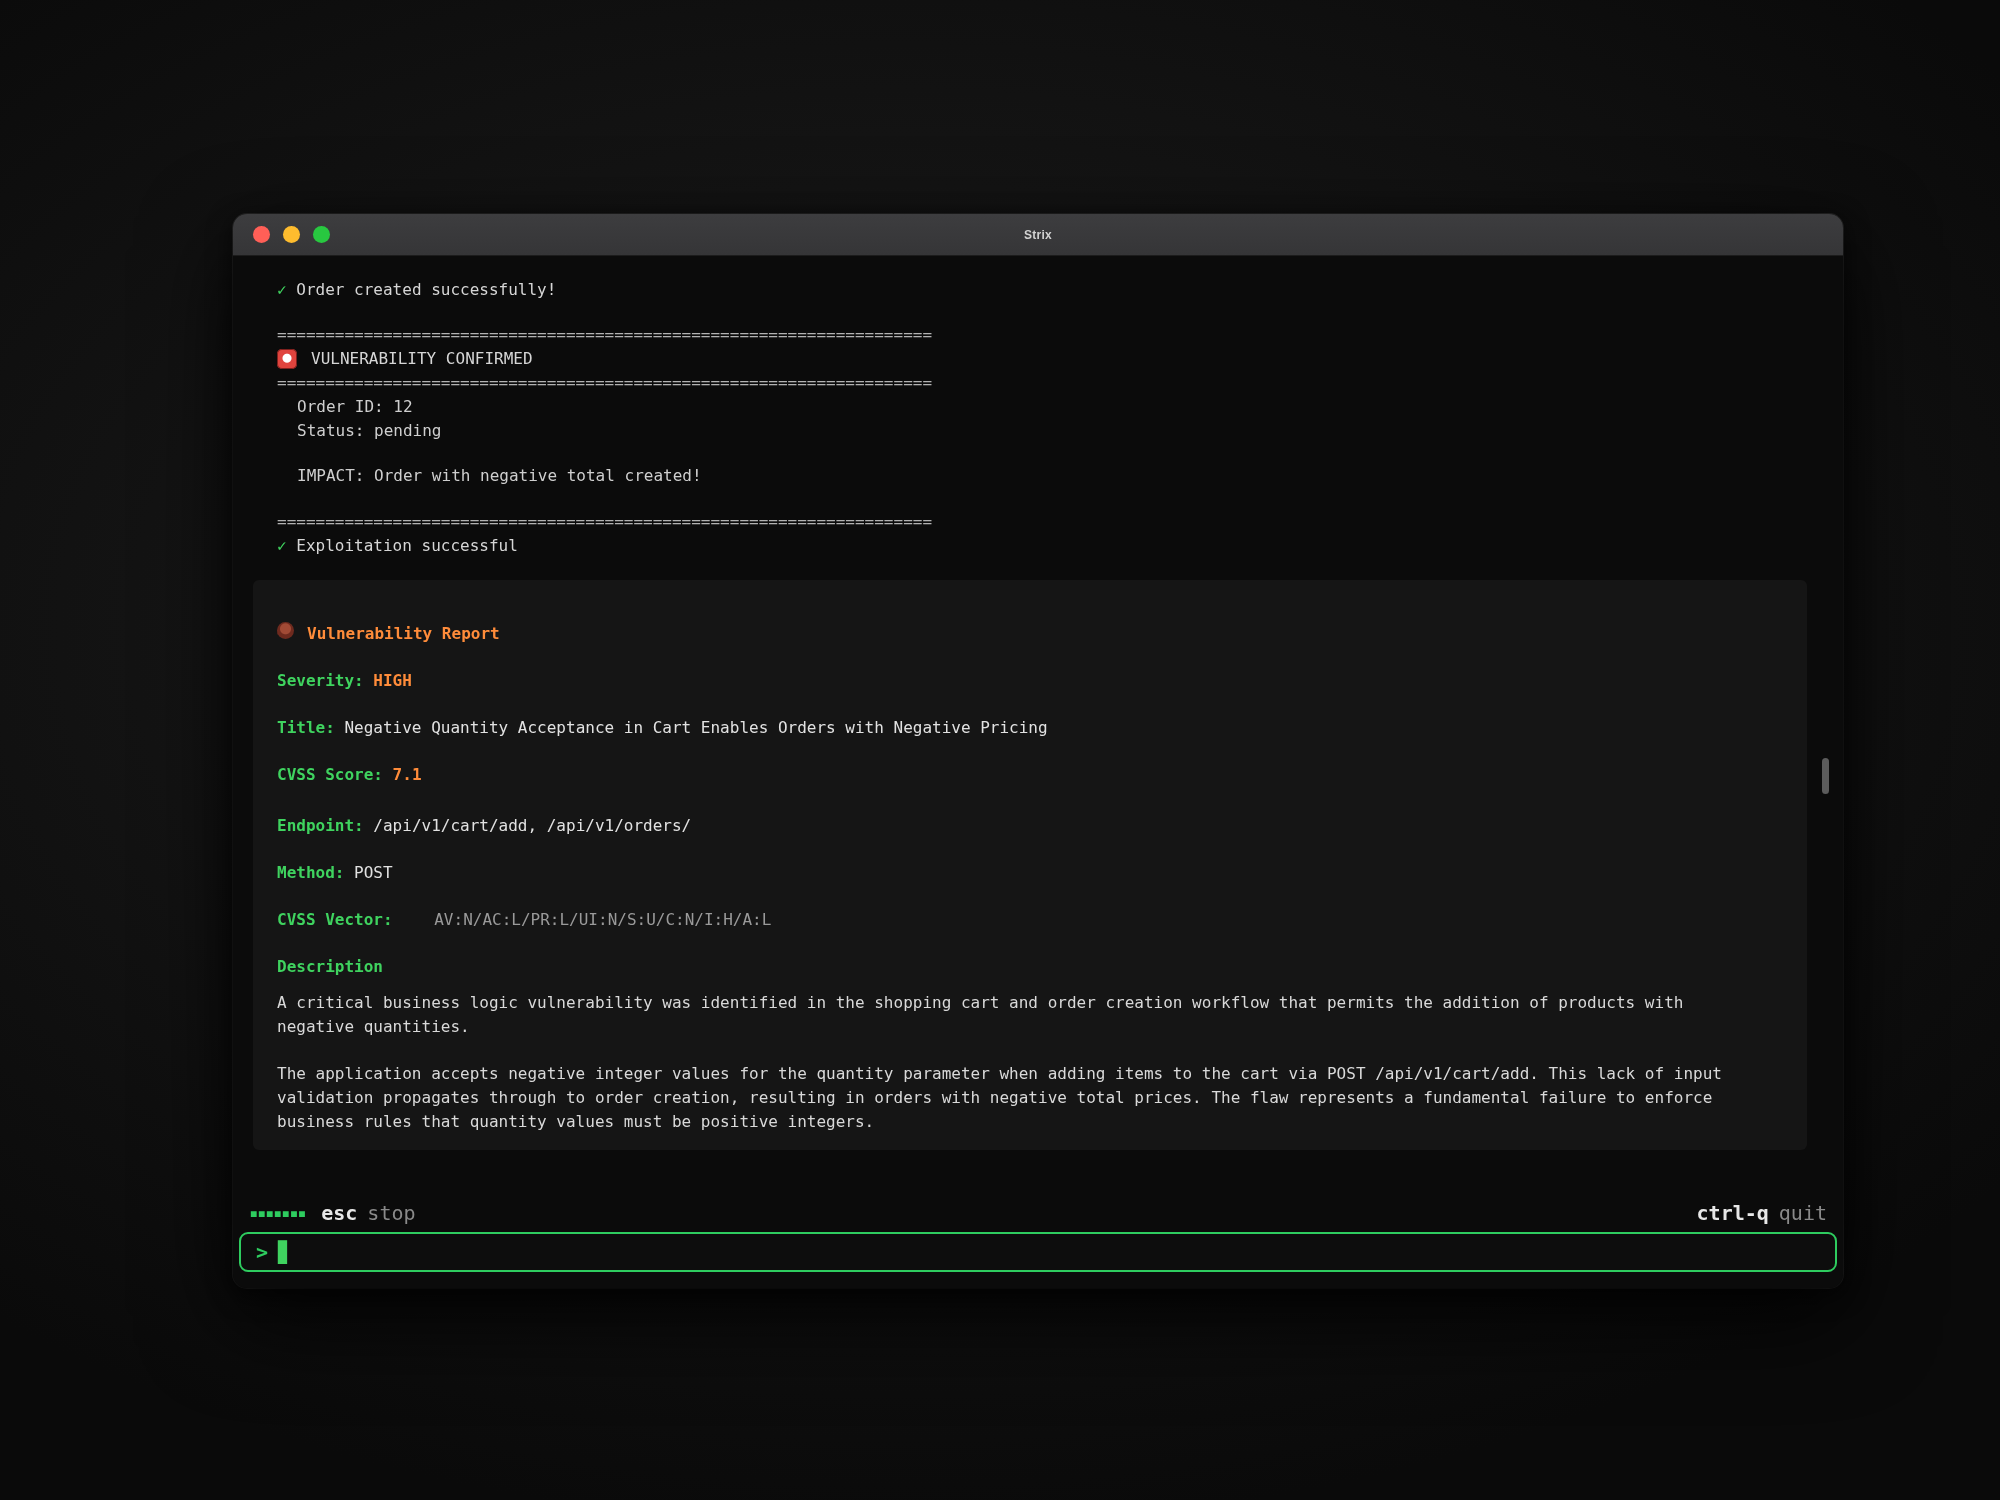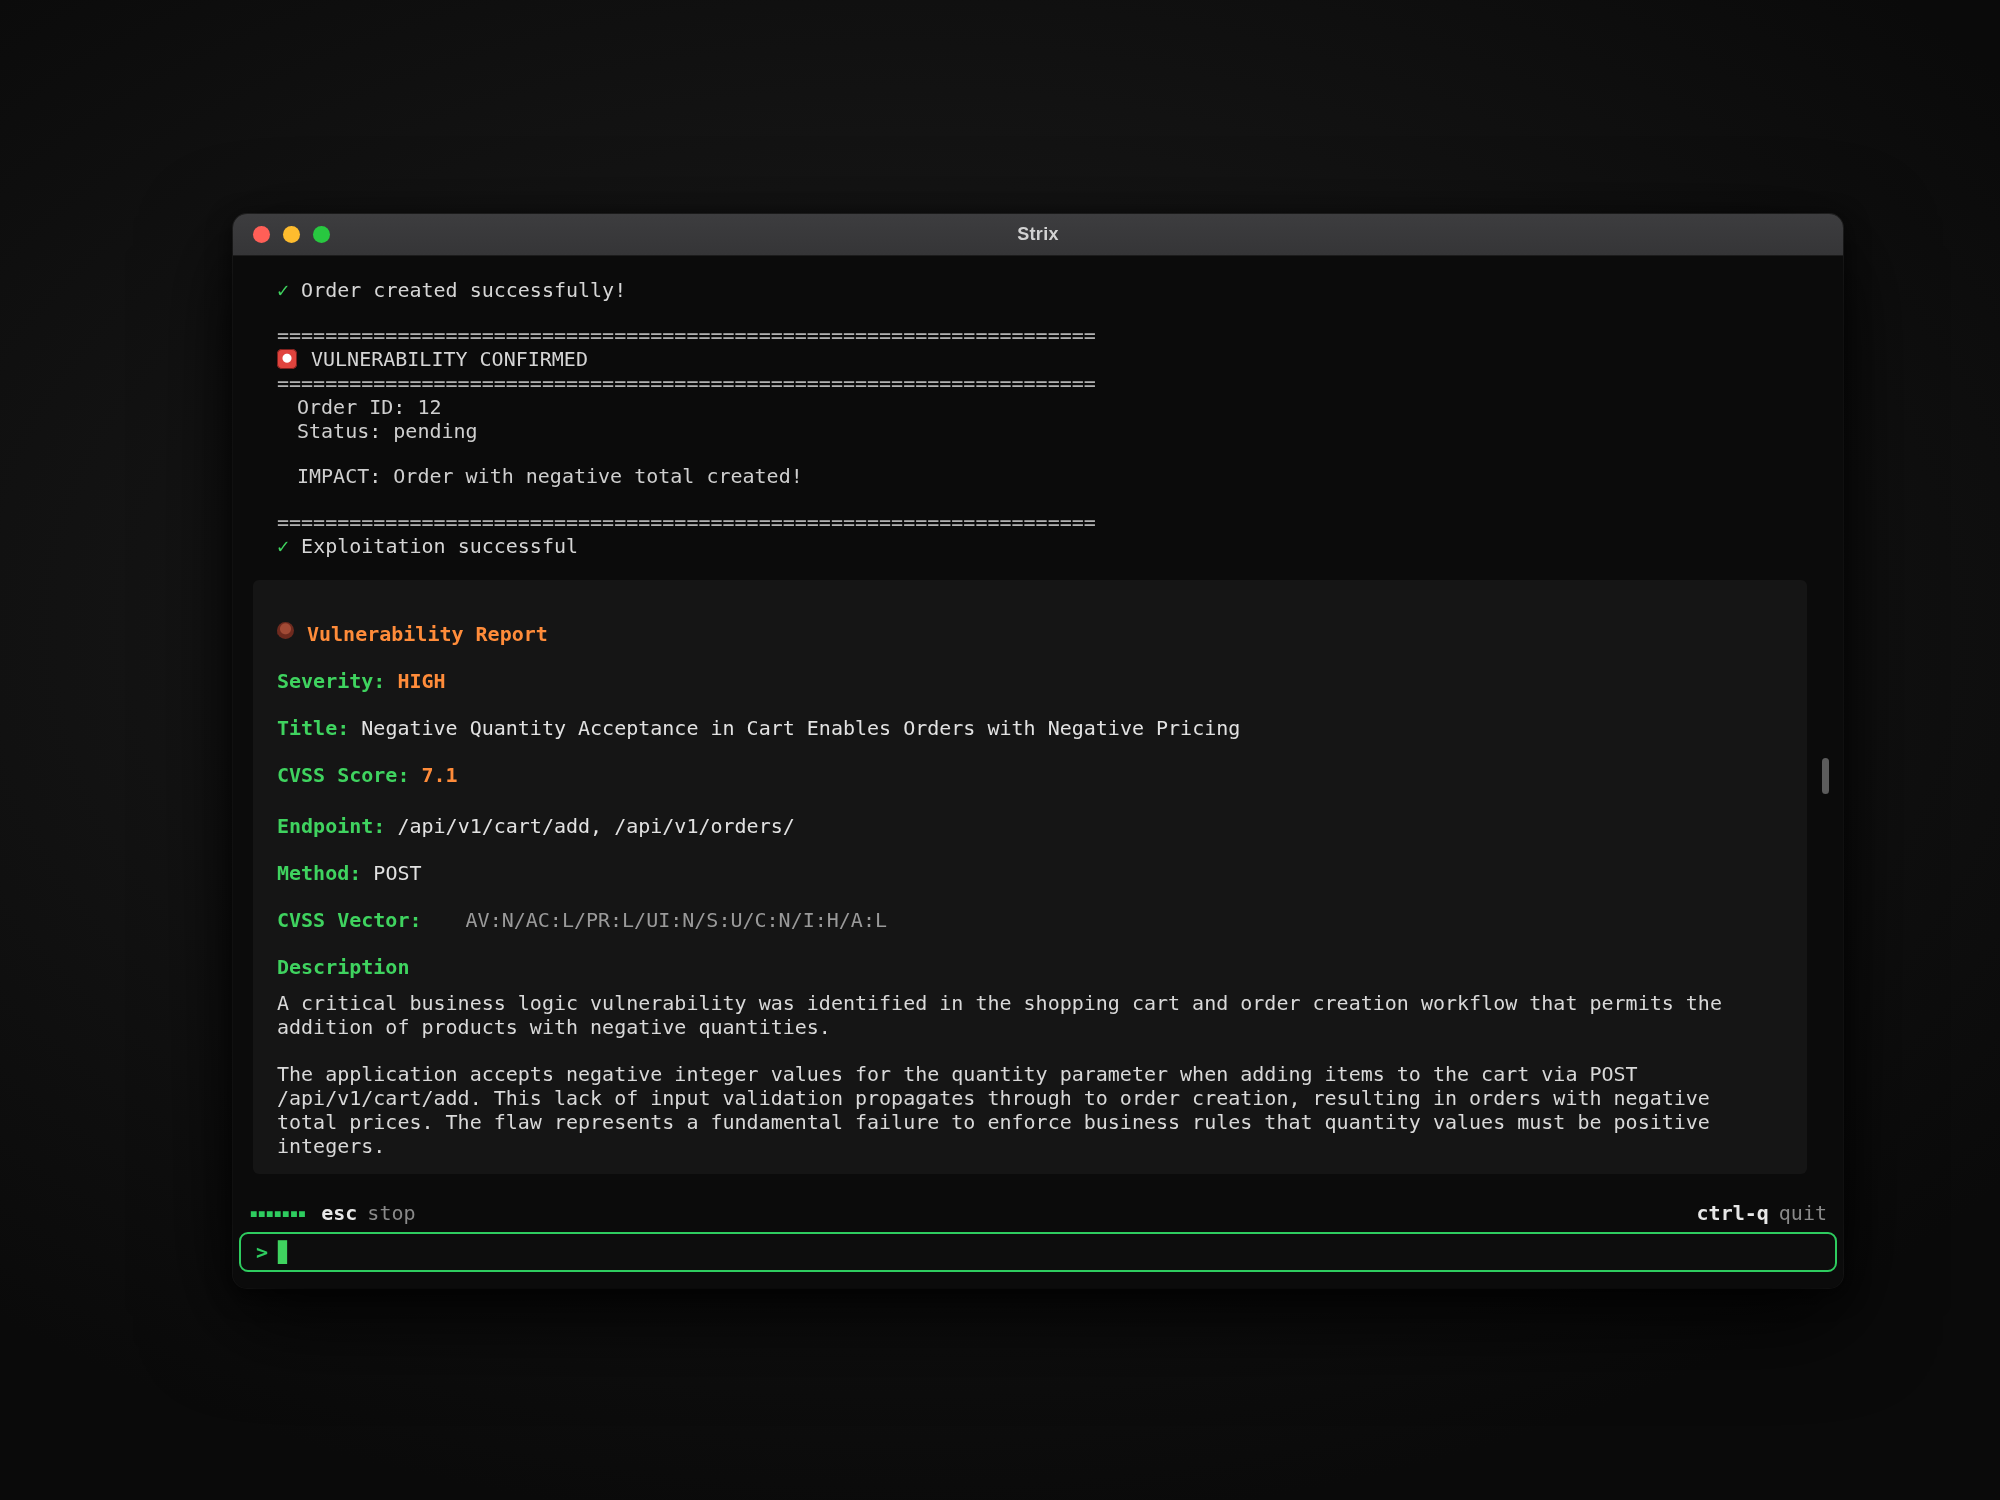--- a/index.html
+++ b/index.html
@@ -33,30 +33,30 @@
     align-items: center;
     justify-content: center;
   }
   .traffic { position: absolute; left: 20px; top: 0; height: 100%; display: flex; align-items: center; gap: 13px; }
   .light { width: 17px; height: 17px; border-radius: 50%; }
   .light.red    { background: #ff5f57; }
   .light.yellow { background: #febc2e; }
   .light.green  { background: #28c840; }
   .win-title {
     font-family: "Liberation Sans", sans-serif;
-    font-weight: bold; font-size: 18px; color: #d2d2d2; letter-spacing: 0.3px;
+    font-weight: bold; font-size: 12px; color: #d2d2d2; letter-spacing: 0.3px;
   }
 
   
   .viewport {
     flex: 1 1 auto;
     position: relative;
     overflow: hidden;
     background: #0b0b0b;
-    font-size: 20px;
+    font-size: 16px;
     line-height: 24px;
     color: #d6d6d6;
   }
   .term-output { padding: 22px 44px 0 44px; }
   .line { white-space: pre; }
   .check { color: #3fd35f; }
   .sep { color: #b2b2b2; letter-spacing: 0; }
   .sep.mt { margin-top: 21px; }
   .indent { padding-left: 20px; color: #cfcfcf; }
   .impact { margin-top: 21px; }

